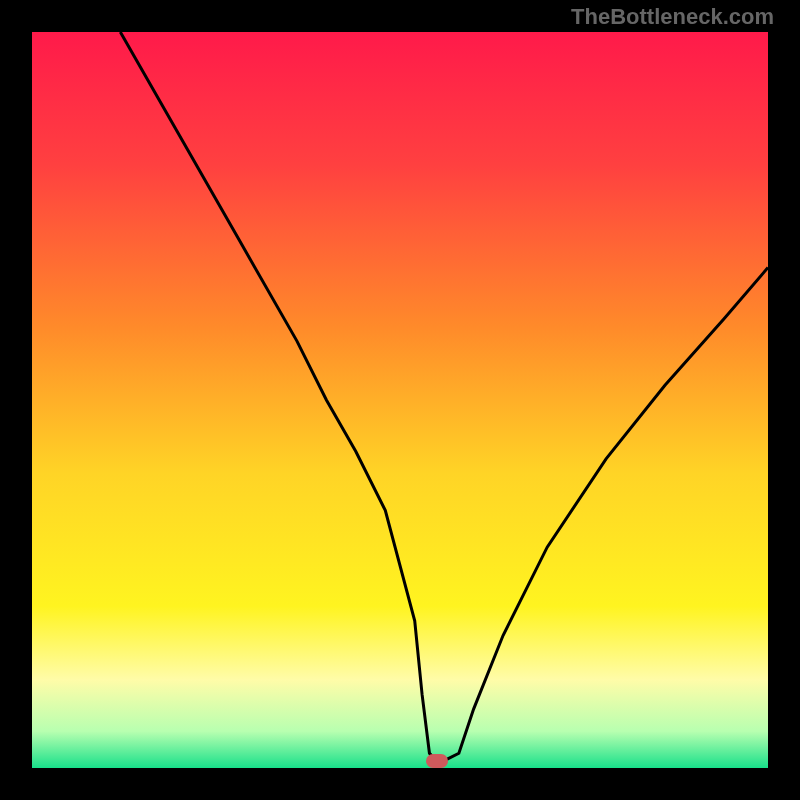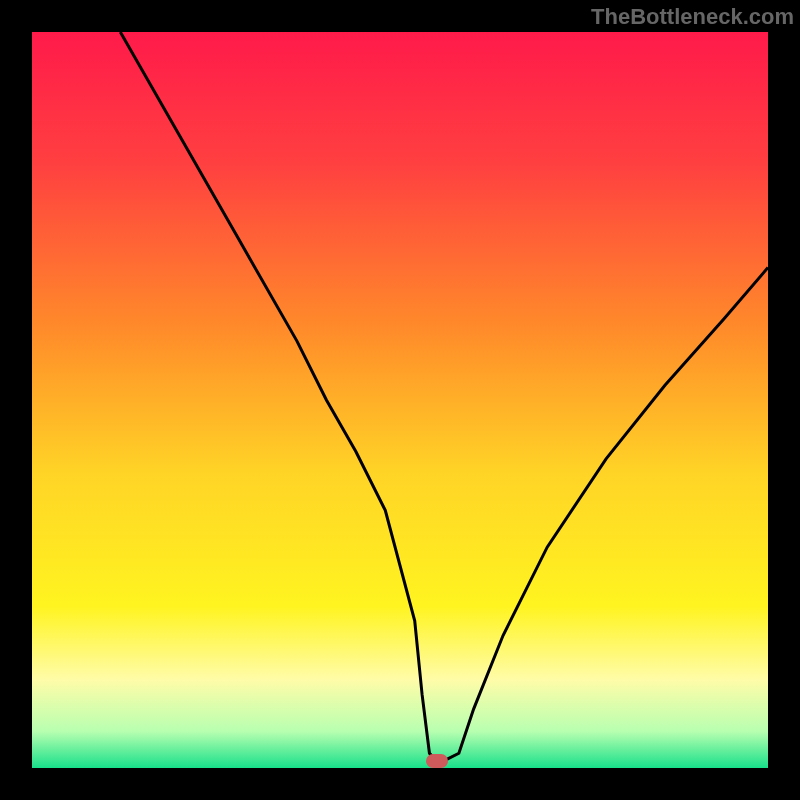--- a/index.html
+++ b/index.html
@@ -7,21 +7,21 @@
     padding: 0;
     width: 800px;
     height: 800px;
     background: #000;
     position: relative;
     overflow: hidden;
   }
   .watermark {
     position: absolute;
     top: 4px;
-    right: 6px;
+    right: 26px;
     color: #666;
     font-family: Arial, Helvetica, sans-serif;
     font-size: 22px;
     font-weight: bold;
     z-index: 10;
     text-align: center;
   }
   .plot-area {
     position: absolute;
     left: 32px;

